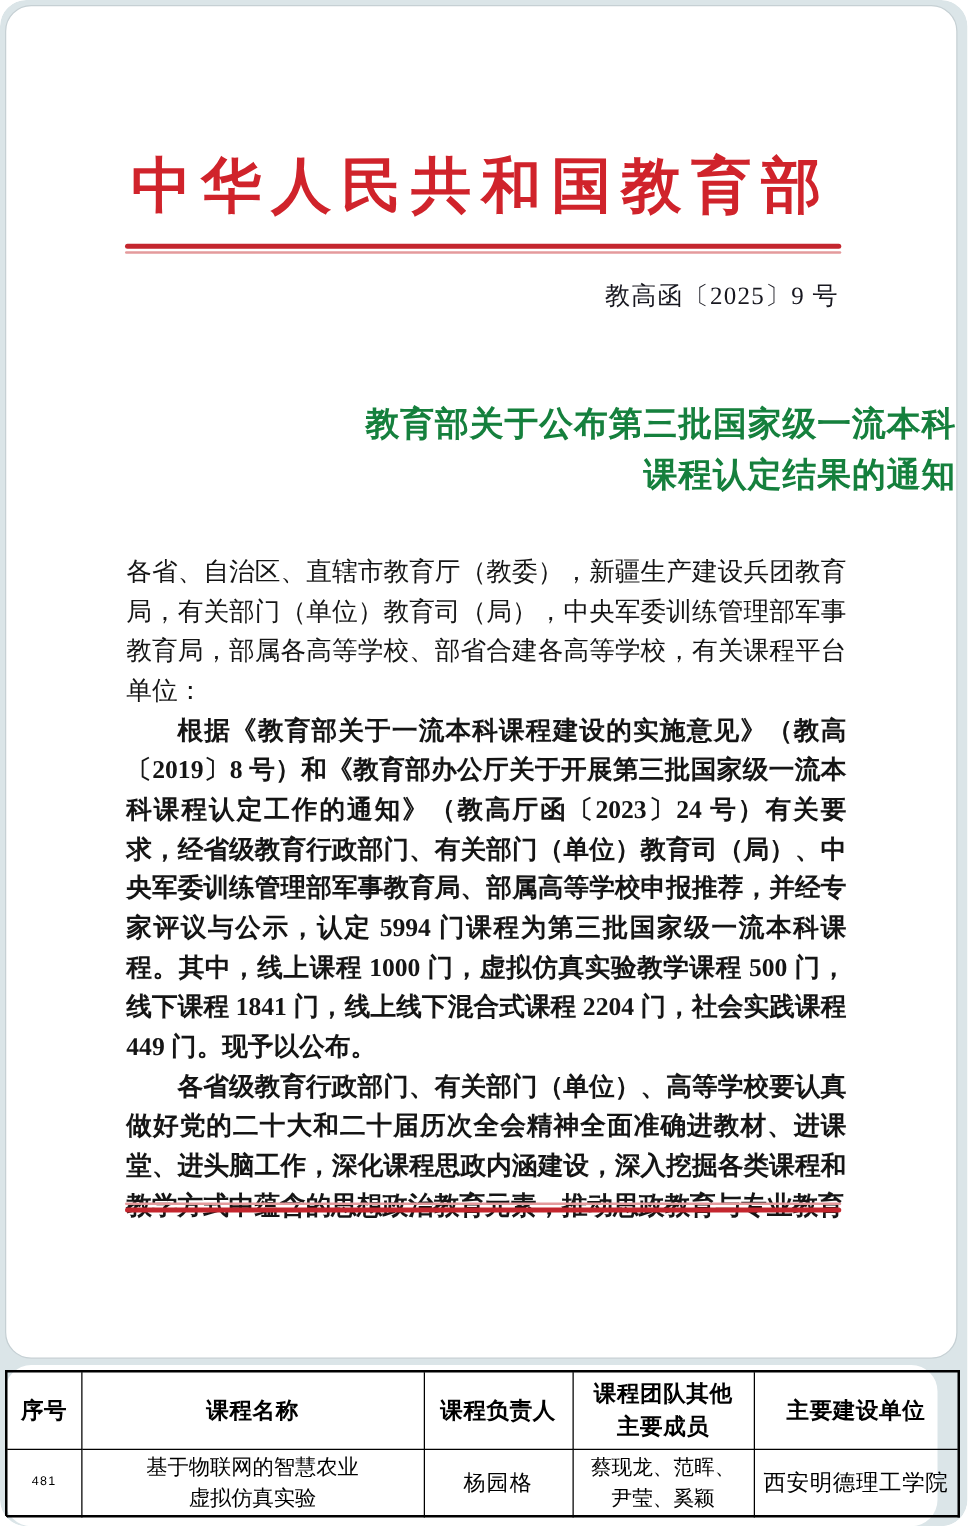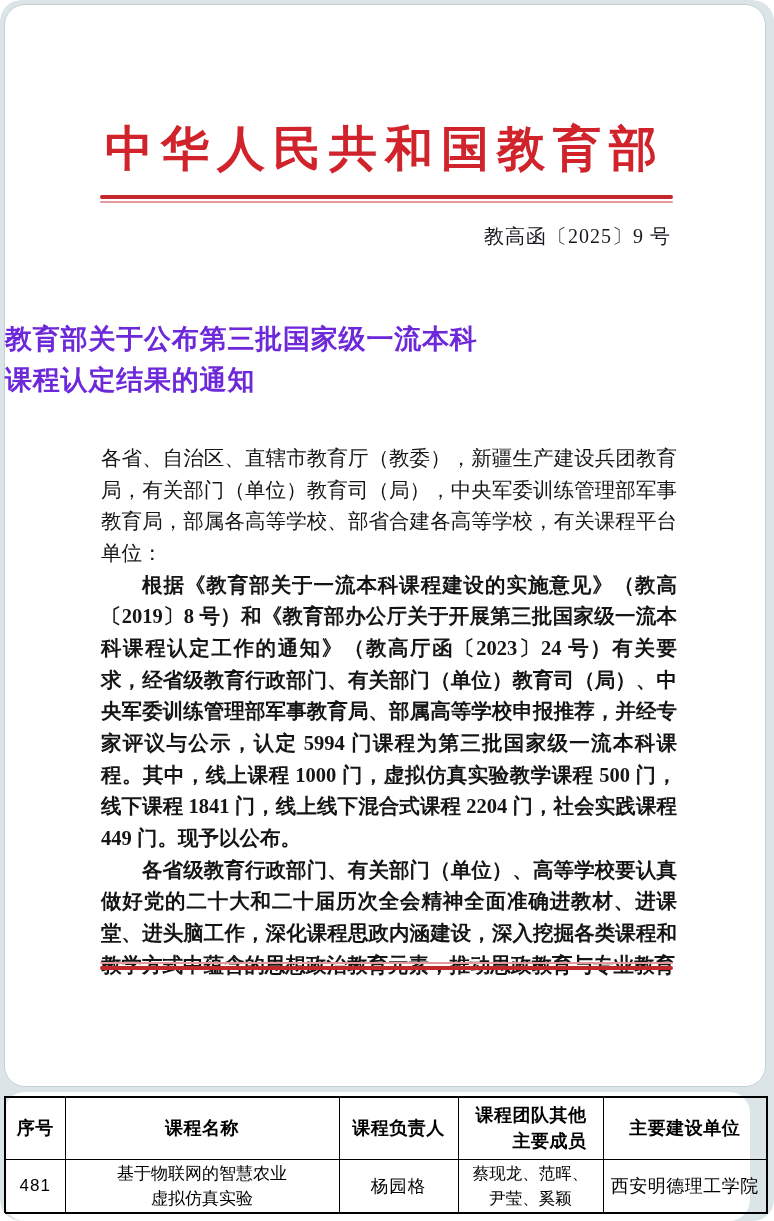--- a/index.html
+++ b/index.html
@@ -25,22 +25,22 @@
   .rule-top .thick { height:4px; background:#c4262e; }
   .rule-top .thin  { height:2px; background:#e49a9c; margin-top:2px; }
 
   .docnum {
     position:absolute; top:218px; right:94px;
     font-size:20px; color:#17171f; letter-spacing:1px;
   }
 
   .title {
     position:absolute; top:314px; left:0; width:100%;
-    text-align:left; font-size:27px; font-weight:bold;
-    line-height:41px; color:#6d28d9; letter-spacing:0.8px;
+    text-align:right; font-size:27px; font-weight:bold;
+    line-height:41px; color:#15803d; letter-spacing:0.8px;
   }
 
   .body-text {
     position:absolute; top:438px; left:96px; width:576px;
     font-size:20.5px; line-height:31.65px; color:#151515;
     text-align:justify;
   }
   .body-text p { margin:0; }
   .body-text p.indent { text-indent:2em;font-weight:bold; }
 
@@ -58,22 +58,22 @@
     border-collapse:collapse; table-layout:fixed;
     border:2px solid #000;
   }
   .course-table th, .course-table td {
     border:1.5px solid #000; text-align:center; vertical-align:middle;
     color:#000; overflow:hidden;
   }
   .course-table thead tr { height:62px; }
   .course-table tbody tr { height:54px; }
   .course-table th { font-size:18px; font-weight:bold; letter-spacing:0.5px; }
-  .hdr-wrap { max-width:112px; margin:0 auto; line-height:26px;text-align:right; }
-  td.seq   { font-size:17px; letter-spacing:1px; font-family:"Liberation Sans",sans-serif; }
+  .hdr-wrap { max-width:112px; margin:0 auto; line-height:26px; }
+  td.seq   { font-size:10px; letter-spacing:1px; font-family:"Liberation Sans",sans-serif; }
   .cell-course { max-width:186px; margin:0 auto; font-size:17px; line-height:25px; }
   td.leader { font-size:17.5px; letter-spacing:1px; }
   .cell-members { max-width:124px; margin:0 auto; font-size:16.5px; line-height:25px; }
   td.inst { font-size:18px; letter-spacing:0.5px; }
 </style>
 </head>
 <body>
 
 <div class="canvas">
 

